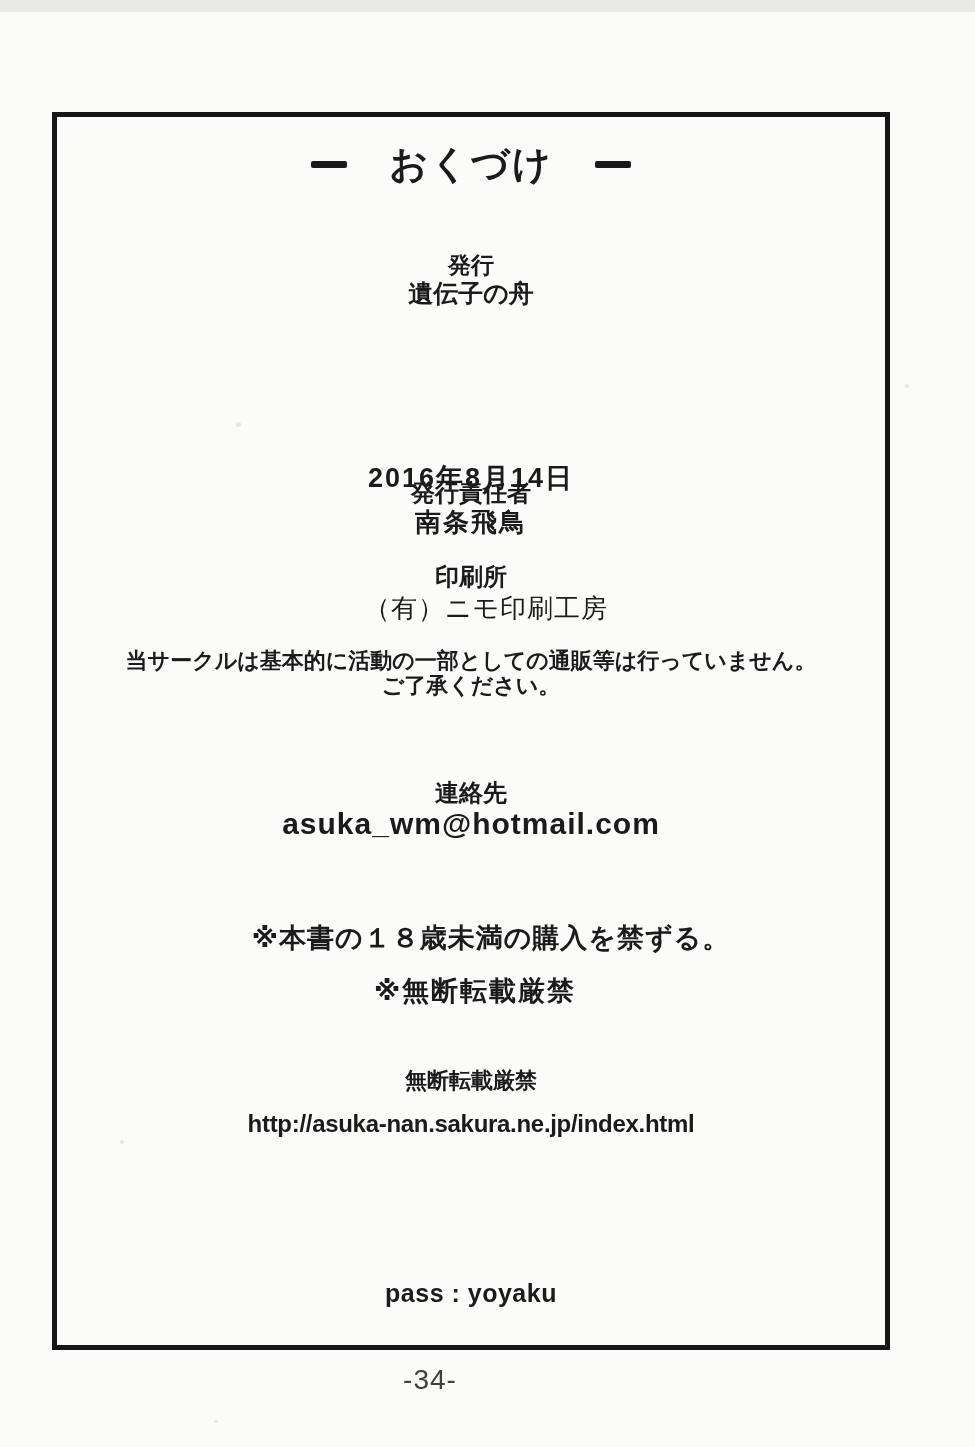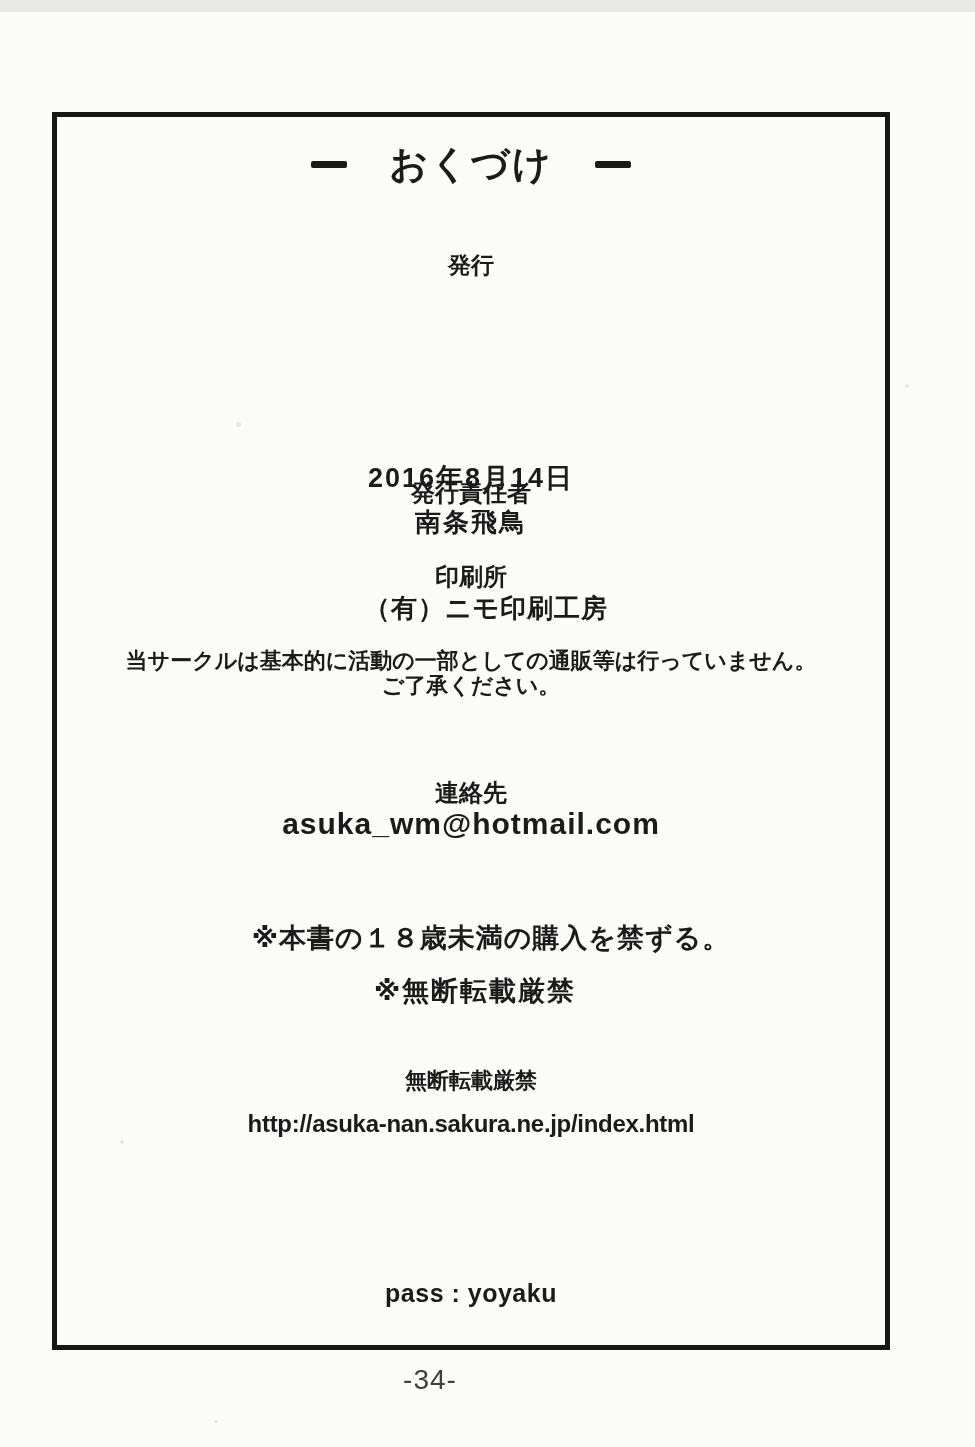--- a/index.html
+++ b/index.html
@@ -49,21 +49,21 @@
   }
 
   .pub-label   {top:137px;font-size:23px;font-weight:600;}
   .pub-name    {top:164px;font-size:25px;font-weight:600;}
   .pub-date    {top:348px;font-size:27px;font-weight:600;letter-spacing:2px;}
 
   .resp-label  {top:364px;font-size:24px;font-weight:600;}
   .resp-name   {top:392px;font-size:26px;font-weight:600;letter-spacing:2px;}
 
   .print-label {top:448px;font-size:24px;font-weight:600;}
-  .print-name  {top:478px;font-size:26px;font-weight:700;letter-spacing:1px;padding-left:30px;}
+  .print-name  {top:478px;font-size:26px;font-weight:400;letter-spacing:1px;padding-left:30px;}
 
   .notice{
     position:absolute;left:0;right:0;top:531px;
     text-align:center;
     font-size:22px;line-height:25px;
     font-weight:600;
     letter-spacing:0;
   }
   .notice div{white-space:nowrap;}
 
@@ -99,20 +99,21 @@
 
   <div class="frame">
 
     <div class="title-row">
       <span class="title-dash"></span>
       <span class="title-text gothic">おくづけ</span>
       <span class="title-dash"></span>
     </div>
 
     <div class="line gothic pub-label">発行</div>
+    <div class="line gothic pub-name">遺伝子の舟</div>
 
     <div class="line gothic pub-date">2016年8月14日</div>
 
     <div class="line gothic resp-label">発行責任者</div>
     <div class="line gothic resp-name">南条飛鳥</div>
 
     <div class="line gothic print-label">印刷所</div>
     <div class="line gothic print-name">（有）ニモ印刷工房</div>
 
     <div class="notice mincho">

